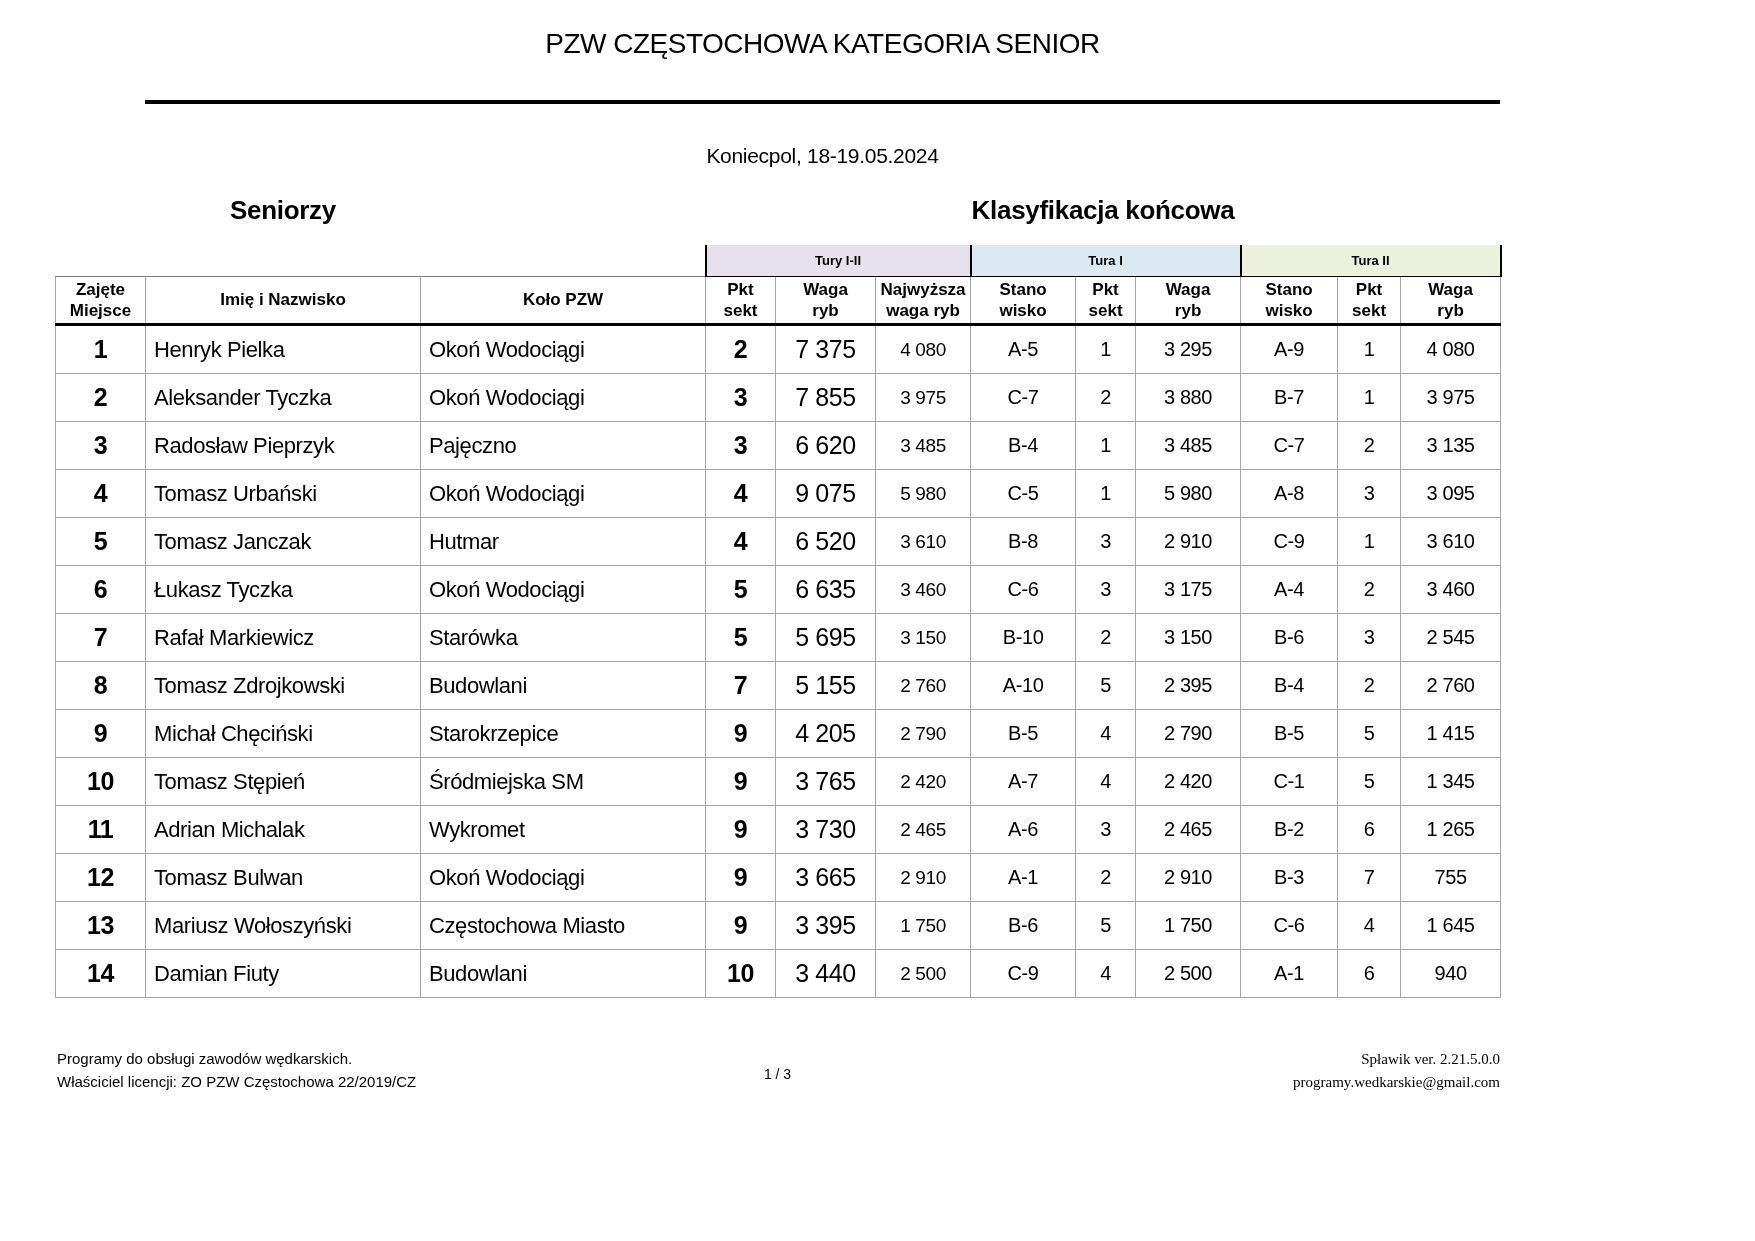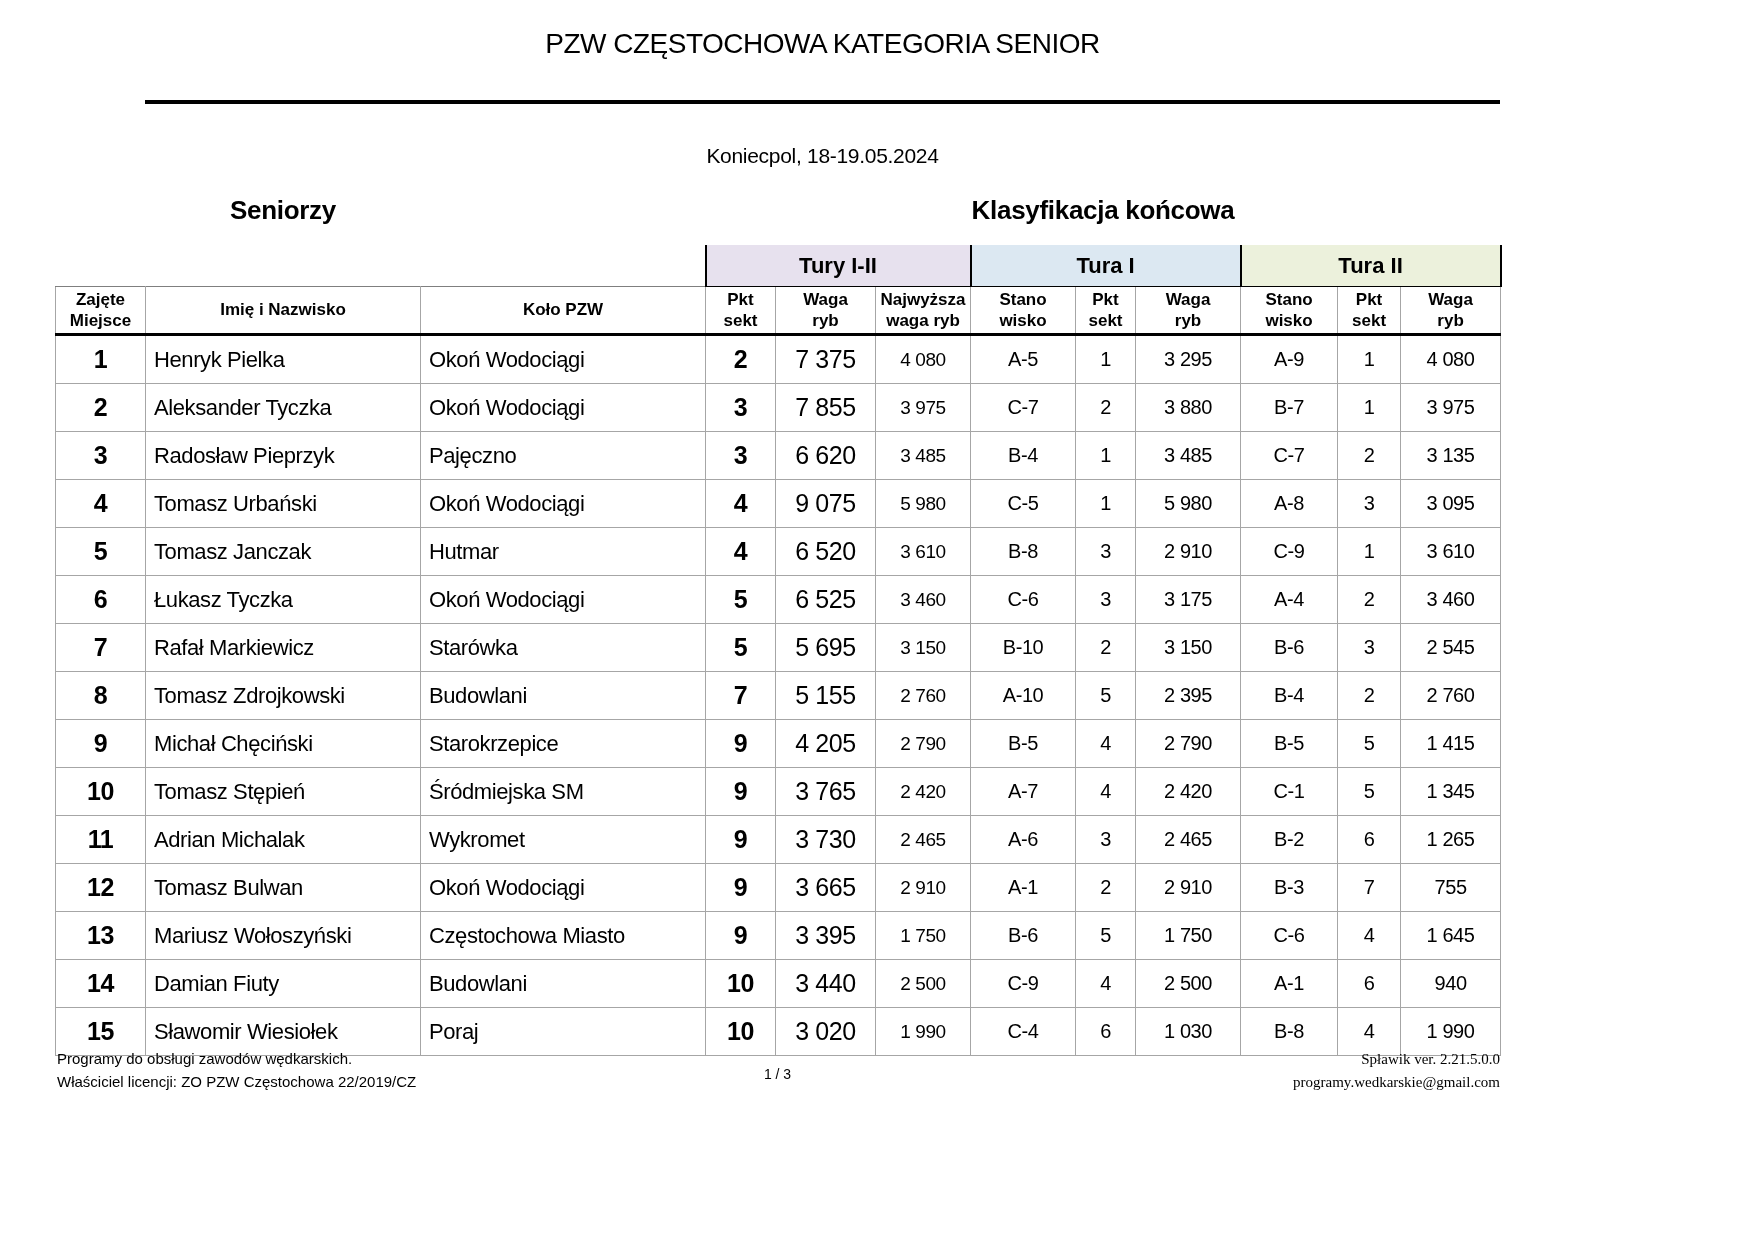--- a/index.html
+++ b/index.html
@@ -20,22 +20,22 @@
 
   table.results {
     position:absolute; left:55px; top:245px; width:1445px;
     border-collapse:collapse; table-layout:fixed;
   }
   col.c0{width:90px}  col.c1{width:275px} col.c2{width:285px}
   col.c3{width:70px}  col.c4{width:100px} col.c5{width:95px}
   col.c6{width:105px} col.c7{width:60px}  col.c8{width:105px}
   col.c9{width:97px}  col.c10{width:63px} col.c11{width:100px}
 
-  tr.group-row td { height:41px; vertical-align:middle; text-align:center;
-    font-weight:bold; font-size:22px; padding:0; }
+  tr.group-row td { height:31px; vertical-align:middle; text-align:center;
+    font-weight:bold; font-size:13px; padding:0; }
   td.group-spacer { border:none; background:#fff; }
   td.group-cell { border-left:2px solid #000; border-bottom:1px solid #000; }
   td.group-cell.group-last { border-right:2px solid #000; }
 
   tr.header-row th {
     background:#fff; font-weight:bold; font-size:17px; line-height:1.25;
     text-align:center; vertical-align:middle; height:44px; padding:1px 2px;
     border-top:1px solid #7f7f7f; border-right:1px solid #a6a6a6;
     border-bottom:3px solid #000;
   }
@@ -216,21 +216,21 @@
     <td class="c8">2 910</td>
     <td class="c9">C-9</td>
     <td class="c10">1</td>
     <td class="c11">3 610</td>
   </tr>
       <tr>
     <td class="c0">6</td>
     <td class="c1">Łukasz Tyczka</td>
     <td class="c2">Okoń Wodociągi</td>
     <td class="c3">5</td>
-    <td class="c4">6 525</td>
+    <td class="c4">6 635</td>
     <td class="c5">3 460</td>
     <td class="c6">C-6</td>
     <td class="c7">3</td>
     <td class="c8">3 175</td>
     <td class="c9">A-4</td>
     <td class="c10">2</td>
     <td class="c11">3 460</td>
   </tr>
       <tr>
     <td class="c0">7</td>
@@ -337,34 +337,20 @@
     <td class="c3">10</td>
     <td class="c4">3 440</td>
     <td class="c5">2 500</td>
     <td class="c6">C-9</td>
     <td class="c7">4</td>
     <td class="c8">2 500</td>
     <td class="c9">A-1</td>
     <td class="c10">6</td>
     <td class="c11">940</td>
   </tr>
-      <tr>
-    <td class="c0">15</td>
-    <td class="c1">Sławomir Wiesiołek</td>
-    <td class="c2">Poraj</td>
-    <td class="c3">10</td>
-    <td class="c4">3 020</td>
-    <td class="c5">1 990</td>
-    <td class="c6">C-4</td>
-    <td class="c7">6</td>
-    <td class="c8">1 030</td>
-    <td class="c9">B-8</td>
-    <td class="c10">4</td>
-    <td class="c11">1 990</td>
-  </tr>
     </tbody>
 </table>
 
 <div class="footer-left">
   <div>Programy do obsługi zawodów wędkarskich.</div>
   <div>Właściciel licencji: ZO PZW Częstochowa 22/2019/CZ</div>
 </div>
 
 <div class="footer-center">1 / 3</div>
 

